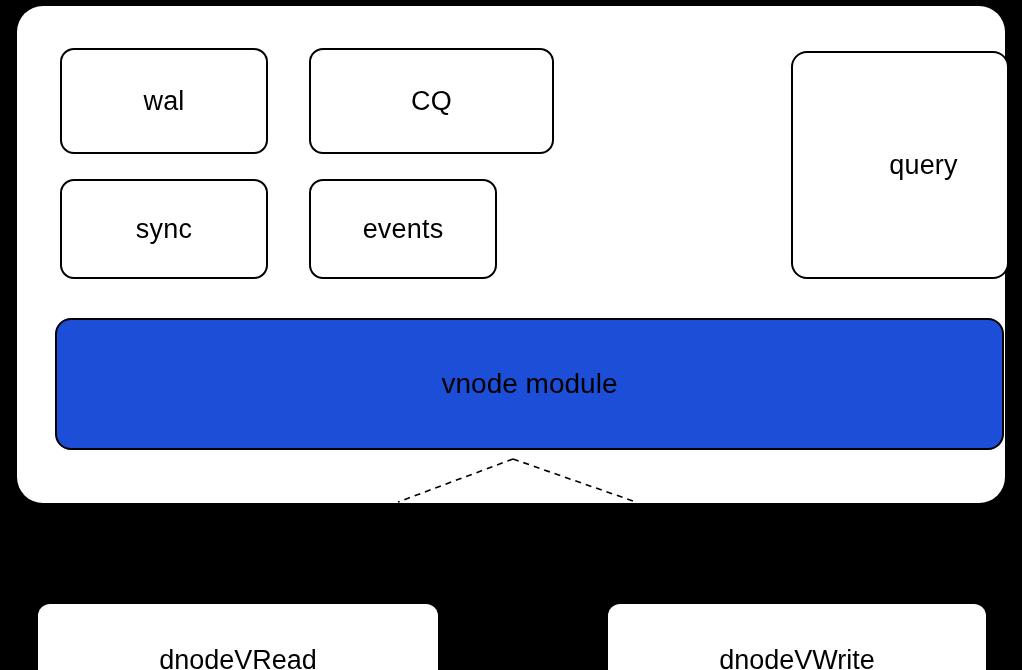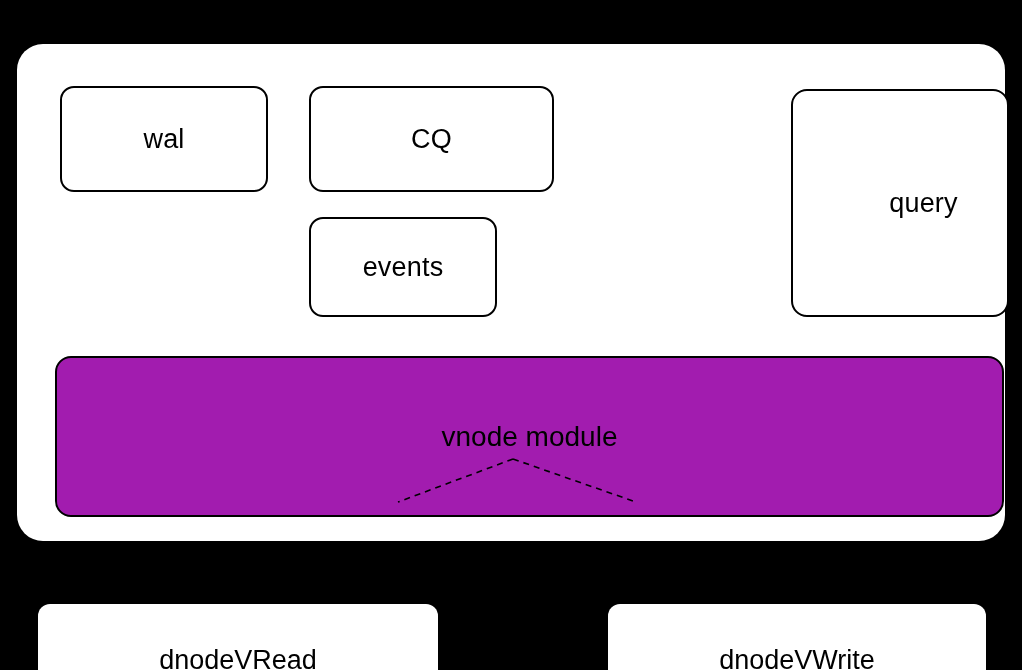--- a/index.html
+++ b/index.html
@@ -20,21 +20,20 @@
   
   #vnode-panel {
     position: absolute;
     left: 17px;
     top: 6px;
     width: 988px;
     height: 497px;
     background: #ffffff;
     border-radius: 26px;
     box-sizing: border-box;
-    margin-top: 38px;
   }
 
   
   .module-box {
     position: absolute;
     background: #ffffff;
     border: 2px solid #000000;
     border-radius: 14px;
     box-sizing: border-box;
     display: flex;
@@ -58,22 +57,22 @@
   
   #box-tsdb   { left: 532px; top: 42px;  width: 215px; height: 231px; border-radius: 16px; }
   #box-query  { left: 774px; top: 45px;  width: 218px; height: 228px; border-radius: 16px; padding-left: 47px; }
 
   
   #vnode-module-bar {
     position: absolute;
     left: 38px;
     top: 312px;
     width: 949px;
-    height: 161px;
-    background: #a21caf;
+    height: 132px;
+    background: #1d4ed8;
     border: 2px solid #000000;
     border-radius: 16px;
     box-sizing: border-box;
     display: flex;
     align-items: center;
     justify-content: center;
   }
   #vnode-module-bar .box-label {
     font-size: 28px;
     color: #000000;
@@ -122,20 +121,23 @@
 
   <div class="module-box" id="box-cq">
     <span class="box-label">CQ</span>
   </div>
 
 
   <div class="module-box" id="box-query">
     <span class="box-label">query</span>
   </div>
 
+  <div class="module-box" id="box-sync">
+    <span class="box-label">sync</span>
+  </div>
 
   <div class="module-box" id="box-events">
     <span class="box-label">events</span>
   </div>
 
   <div id="vnode-module-bar">
     <span class="box-label">vnode module</span>
   </div>
 
 </div>

